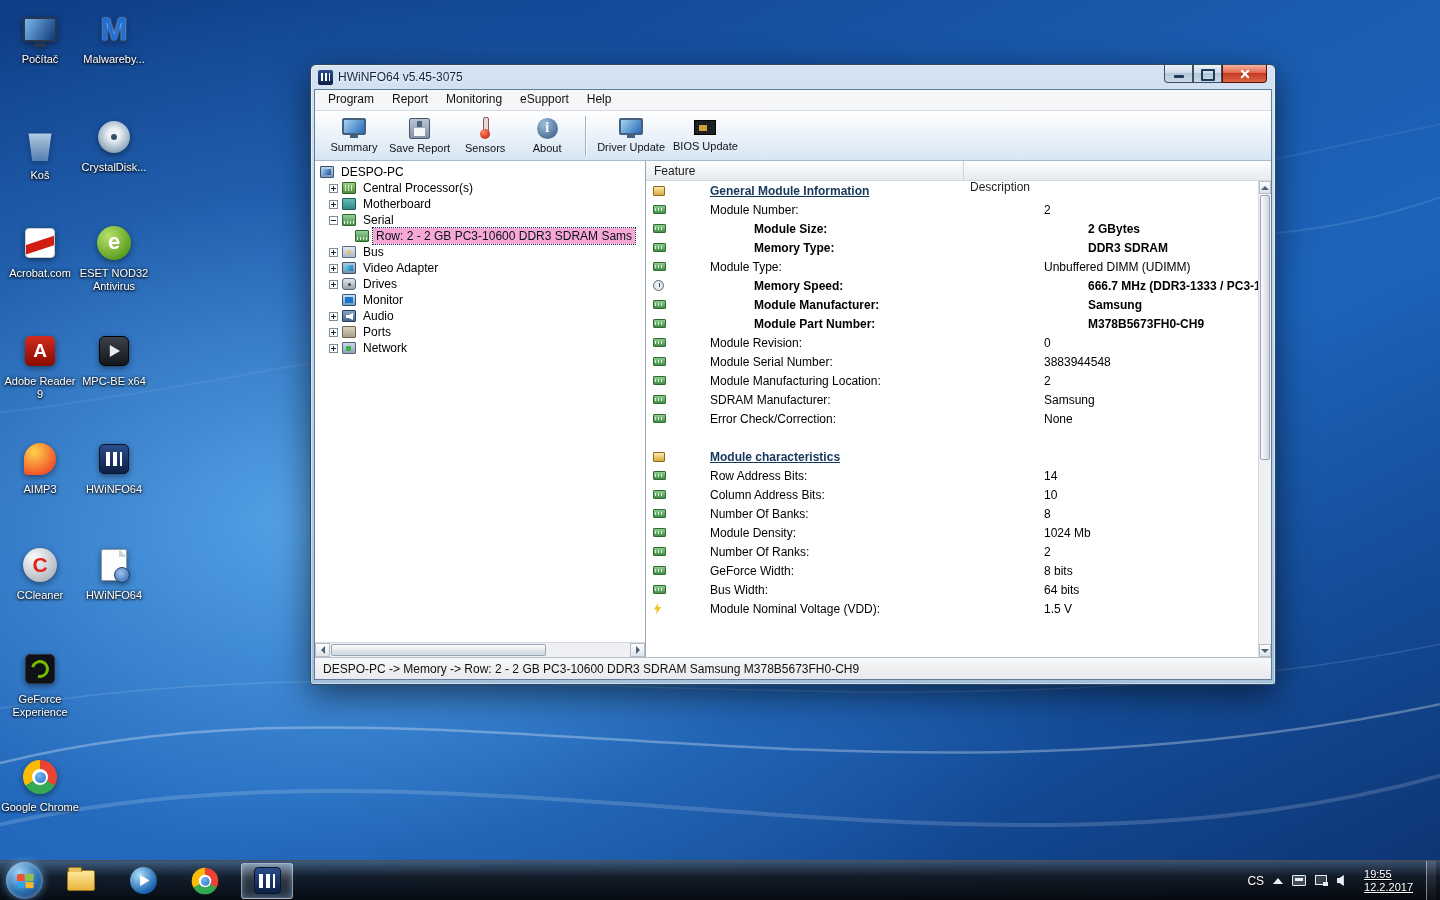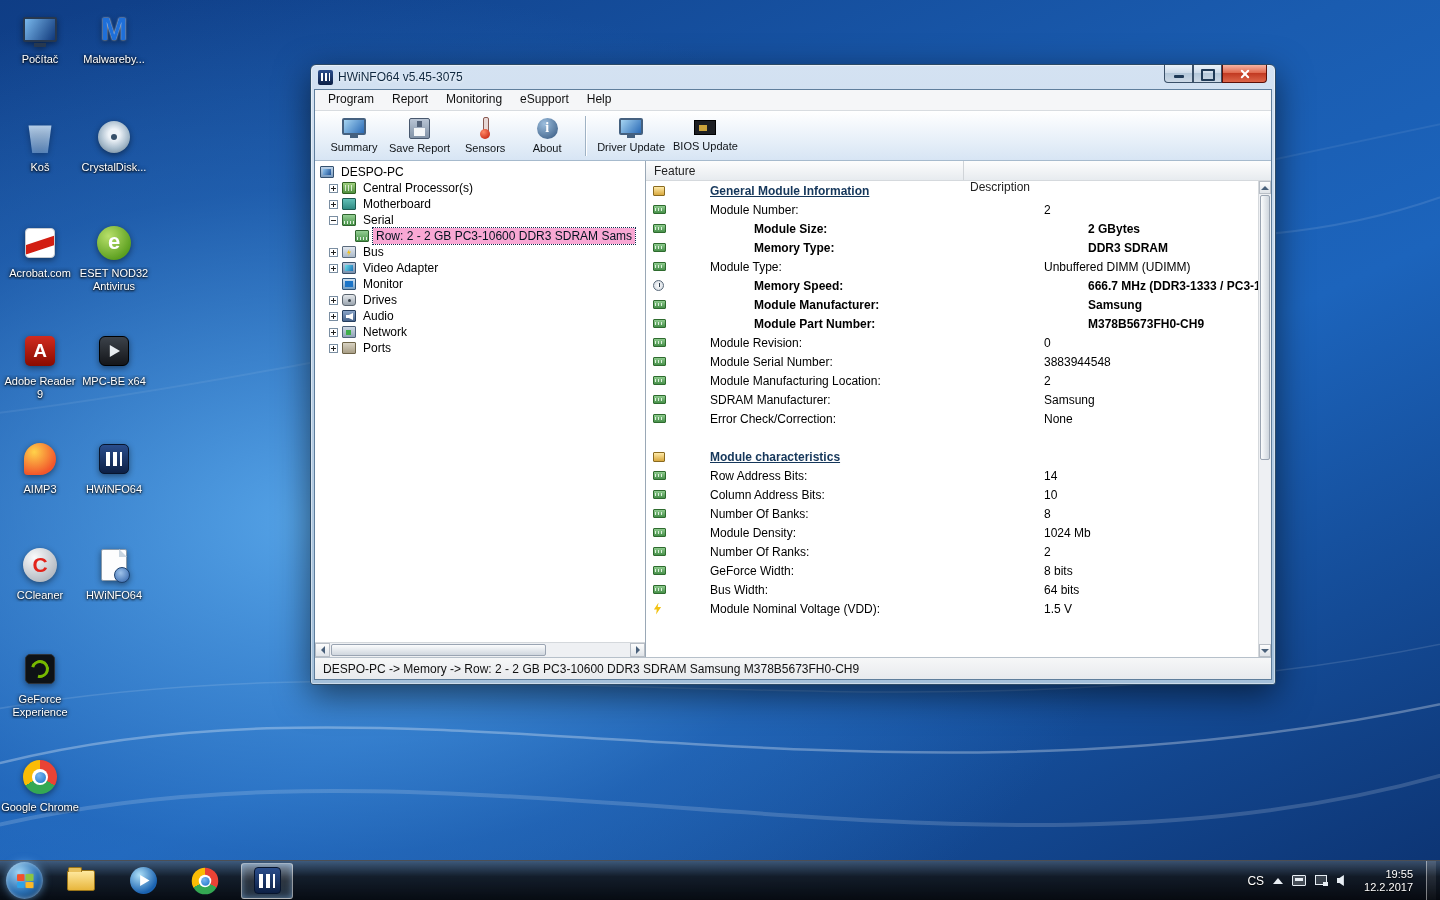--- a/index.html
+++ b/index.html
@@ -207,21 +207,21 @@
   .lang { font-size:12px; color:#fff; text-shadow:0 1px 1px #000; cursor:pointer; }
   .tri-up { width:0; height:0; border:5px solid transparent; border-bottom:6px solid #e8eef4; margin-top:-4px; cursor:pointer; }
   .tri-display { width:14px; height:11px; border:1px solid #e8eef4; border-radius:1px; background:rgba(232,238,244,.25); position:relative; cursor:pointer; }
   .tri-display::after { content:""; position:absolute; left:2px; top:2px; right:2px; height:3px; background:#e8eef4; }
   .tri-net { width:13px; height:11px; position:relative; cursor:pointer; }
   .tri-net::before { content:""; position:absolute; left:0; top:0; width:10px; height:8px; border:1px solid #e8eef4; background:rgba(232,238,244,.2); }
   .tri-net::after { content:""; position:absolute; right:0; bottom:0; width:5px; height:4px; background:#e8eef4; }
   .tri-vol { width:14px; height:11px; position:relative; cursor:pointer; }
   .tri-vol::before { content:""; position:absolute; left:0; top:3px; width:4px; height:5px; background:#e8eef4; }
   .tri-vol::after { content:""; position:absolute; left:2px; top:0; width:8px; height:11px; background:#e8eef4; clip-path:polygon(0 30%,60% 0,60% 100%,0 70%); }
-  .clock { text-align:right; color:#fff; font-size:11px; line-height:13px; text-shadow:0 1px 1px #000; cursor:pointer; padding:0 4px; }
+  .clock { text-align:left; color:#fff; font-size:11px; line-height:13px; text-shadow:0 1px 1px #000; cursor:pointer; padding:0 4px;text-decoration:underline; }
   .showdesk { width:10px; height:40px; border-left:1px solid rgba(255,255,255,.45);
     background:linear-gradient(rgba(255,255,255,.12),rgba(255,255,255,.02)); cursor:pointer; }
 </style>
 </head>
 <body>
 
 <div class="desktop">
 
   <svg class="swoosh" viewBox="0 0 1440 900">
     <path d="M-60,780 C 380,640 820,840 1460,700" stroke="rgba(255,255,255,.30)" stroke-width="2.5" fill="none"></path>
@@ -236,21 +236,21 @@
         <div class="a-computer"></div>
       </div>
     <div class="dlabel">Počítač</div>
   </div>
   <div class="dicon" style="left:74px;top:8px">
     <div class="artbox">
         <div class="a-malware"></div>
       </div>
     <div class="dlabel">Malwareby...</div>
   </div>
-  <div class="dicon" style="left:0;top:116px">
+  <div class="dicon" style="left:0;top:124px">
     <div class="artbox">
         <div class="a-recycle"></div>
       </div>
     <div class="dlabel">Koš</div>
   </div>
   <div class="dicon" style="left:74px;top:116px">
     <div class="artbox">
         <div class="a-crystal"></div>
       </div>
     <div class="dlabel">CrystalDisk...</div>
@@ -402,43 +402,43 @@
             <span class="exp plus"></span>
             <span class="ticon i-bus"></span>
             <span class="tlabel">Bus</span>
           </div>
           <div class="trow">
             <span class="exp plus"></span>
             <span class="ticon i-video"></span>
             <span class="tlabel">Video Adapter</span>
           </div>
           <div class="trow">
+            <span class="exp plus"></span>
+            <span class="ticon i-drive"></span>
+            <span class="tlabel">Drives</span>
+          </div>
+          <div class="trow">
             <span class="noexp"></span>
             <span class="ticon i-monitor"></span>
             <span class="tlabel">Monitor</span>
           </div>
           <div class="trow">
             <span class="exp plus"></span>
-            <span class="ticon i-drive"></span>
-            <span class="tlabel">Drives</span>
-          </div>
-          <div class="trow">
-            <span class="exp plus"></span>
             <span class="ticon i-audio"></span>
             <span class="tlabel">Audio</span>
           </div>
           <div class="trow">
             <span class="exp plus"></span>
+            <span class="ticon i-port"></span>
+            <span class="tlabel">Ports</span>
+          </div>
+          <div class="trow">
+            <span class="exp plus"></span>
             <span class="ticon i-net"></span>
             <span class="tlabel">Network</span>
-          </div>
-          <div class="trow">
-            <span class="exp plus"></span>
-            <span class="ticon i-port"></span>
-            <span class="tlabel">Ports</span>
           </div>
           <div class="hscroll">
             <span class="harrow left"></span>
             <span class="hthumb"></span>
             <span class="harrow right"></span>
           </div>
         </div>
         <div class="details">
           <div class="colhead">
             <span class="c1">Feature</span>

